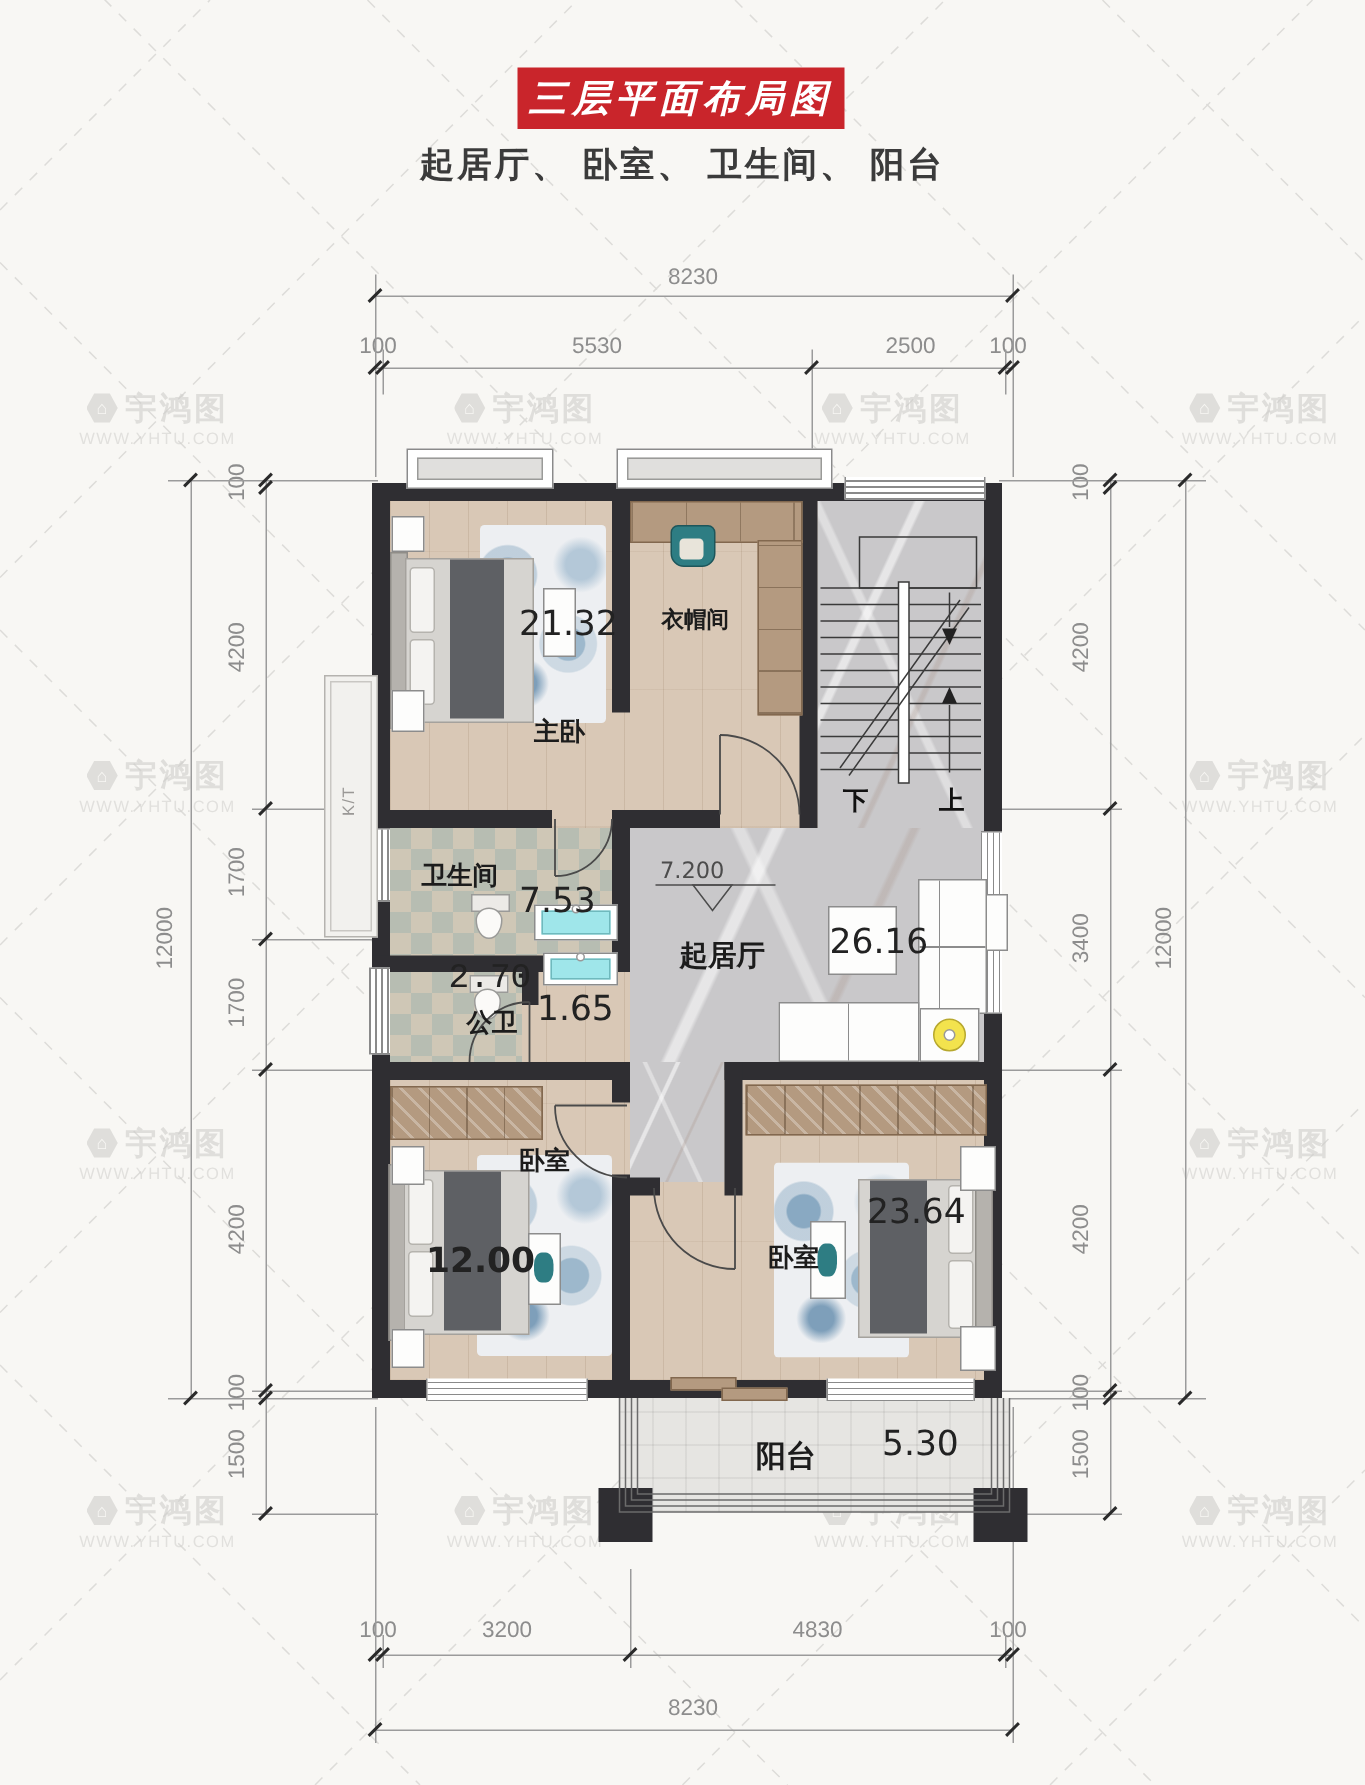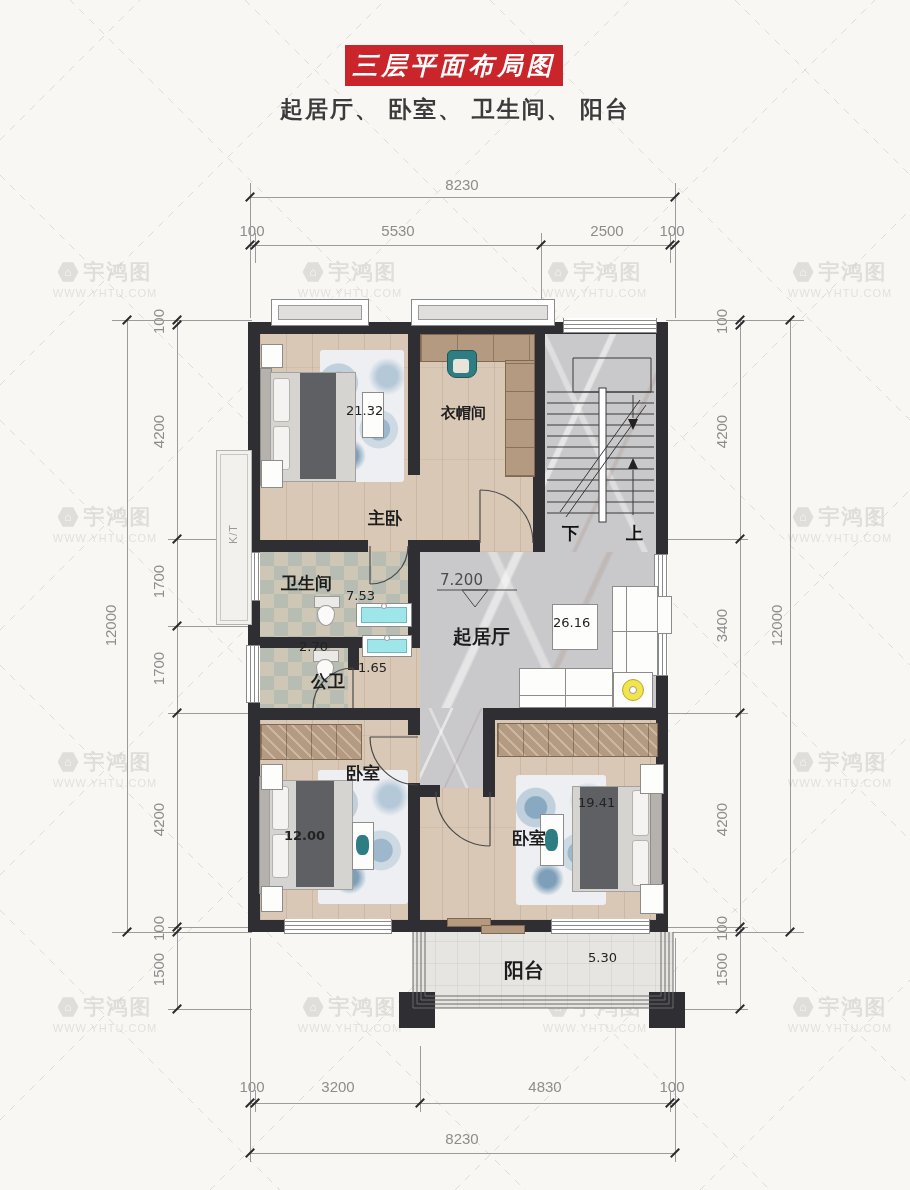--- a/index.html
+++ b/index.html
@@ -35,21 +35,21 @@
   .blanket{background:#5e6064;}
   .pillow{background:#f4f3f1;border:1px solid #b5b3ae;border-radius:3px;}
   .headboard{background:#b5b2ad;border:1px solid #908d88;}
   .sink{background:#fff;border:1px solid #8c8c8c;}
   .sink .basin{position:absolute;left:4px;right:4px;top:3px;bottom:3px;background:#9fe6ea;border:1px solid #6fb9bd;}
   .sink .dot{position:absolute;left:50%;top:-1px;width:4px;height:4px;border-radius:50%;background:#fff;border:1px solid #999;transform:translateX(-50%);}
   .toilet .tank{position:absolute;left:0;top:0;width:100%;height:10px;background:#eceae7;border:1px solid #9a9a98;}
   .toilet .bowl{position:absolute;left:3px;top:9px;width:16px;height:19px;background:#fbfaf8;border:1px solid #9a9a98;border-radius:50% 50% 50% 50%/40% 40% 60% 60%;}
   .teal{background:#2e7d83;}
   .rlabel{font-weight:bold;color:#1c1c1c;font-size:17px;white-space:nowrap;}
-  .alabel{color:#222;font-size:13px;white-space:nowrap;font-family:"DejaVu Sans",sans-serif;}
+  .alabel{color:#222;font-size:23px;white-space:nowrap;font-family:"DejaVu Sans",sans-serif;}
   .small-label{font-size:15px;}
   .updown{font-weight:bold;color:#111;font-size:17px;}
   .level{color:#4c4c4c;font-size:15px;font-family:"DejaVu Sans",sans-serif;}
   .kt{color:#9a9896;font-size:11px;transform:rotate(-90deg);letter-spacing:1px;}
   
   .wm{position:absolute;width:130px;text-align:center;opacity:.6;pointer-events:none;}
   .wm .row{display:flex;align-items:center;justify-content:center;gap:5px;}
   .wm .hex{width:21px;height:21px;background:#cfcecb;clip-path:polygon(25% 4%,75% 4%,100% 50%,75% 96%,25% 96%,0 50%);display:flex;align-items:center;justify-content:center;color:#f8f7f4;font-size:12px;}
   .wm .brand{font-size:21px;font-weight:bold;color:#cfcecb;letter-spacing:2px;}
   .wm .url{font-size:11px;color:#d3d2cf;letter-spacing:1px;margin-top:1px;}
@@ -458,32 +458,32 @@
 
     <g stroke="#6b6b6b" stroke-width="1" fill="none">
       <path d="M413,932 L413,1008 L673,1008 L673,932"></path>
       <path d="M417,932 L417,1004 L669,1004 L669,932"></path>
       <path d="M421,932 L421,1000 L665,1000 L665,932"></path>
       <path d="M425,932 L425,996 L661,996 L661,932"></path>
     </g>
   </svg>
 
   <div class="abs alabel" style="left:346px;top:403px;">21.32</div>
-  <div class="abs rlabel" style="left:368px;top:476px;margin-top:31px;">主卧</div>
+  <div class="abs rlabel" style="left:356px;top:476px;">主卧</div>
   <div class="abs rlabel small-label" style="left:441px;top:404px;">衣帽间</div>
   <div class="abs rlabel" style="left:281px;top:572px;">卫生间</div>
   <div class="abs alabel" style="left:346px;top:588px;">7.53</div>
-  <div class="abs alabel" style="left:299px;top:639px;">2.70</div>
+  <div class="abs alabel" style="left:299px;top:639px;font-family:Liberation Mono, monospace;">2.70</div>
   <div class="abs rlabel" style="left:283px;top:670px;margin-left:28px;">公卫</div>
   <div class="abs alabel" style="left:358px;top:660px;">1.65</div>
   <div class="abs rlabel" style="left:453px;top:624px;font-size:19px;">起居厅</div>
   <div class="abs alabel" style="left:553px;top:615px;">26.16</div>
   <div class="abs level" style="left:440px;top:571px;">7.200</div>
   <div class="abs updown" style="left:562px;top:522px;">下</div>
   <div class="abs updown" style="left:626px;top:522px;">上</div>
   <div class="abs rlabel" style="left:346px;top:762px;">卧室</div>
   <div class="abs alabel" style="left:284px;top:828px;font-weight:bold;">12.00</div>
-  <div class="abs alabel" style="left:578px;top:795px;">19.41</div>
+  <div class="abs alabel" style="left:578px;top:795px;">23.64</div>
   <div class="abs rlabel" style="left:512px;top:827px;">卧室</div>
   <div class="abs rlabel" style="left:504px;top:957px;font-size:20px;">阳台</div>
   <div class="abs alabel" style="left:588px;top:950px;">5.30</div>
 
 </div>
 
 </body></html>

